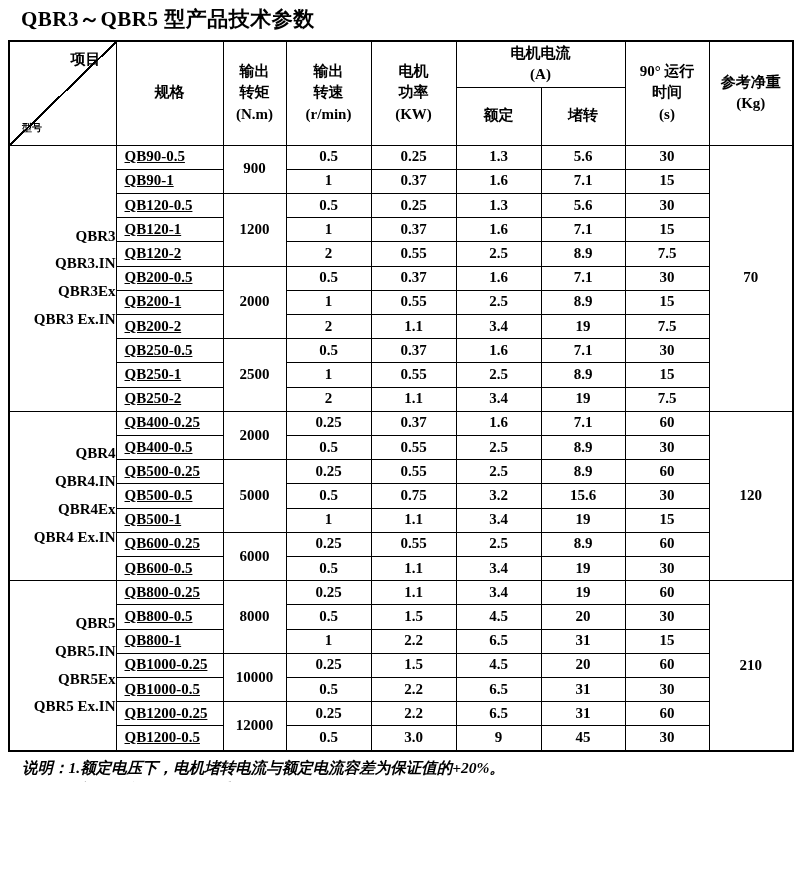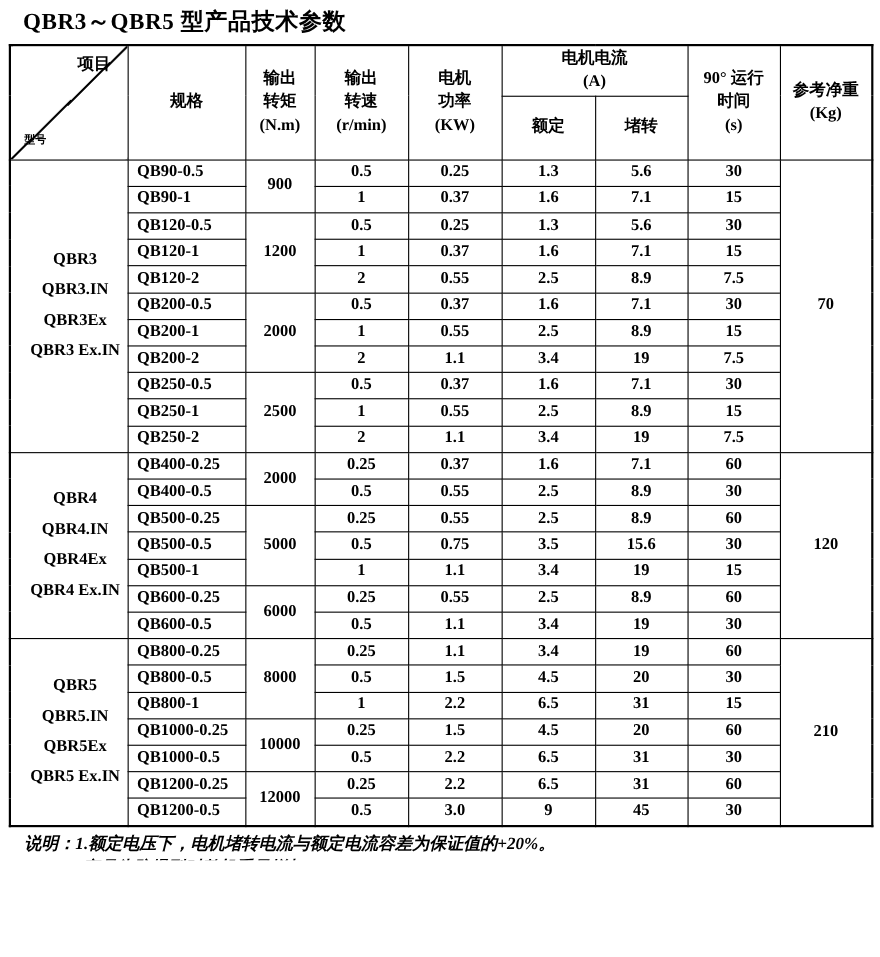--- a/index.html
+++ b/index.html
@@ -69,23 +69,24 @@
   .corner .c-bottom {
     position: absolute;
     bottom: 9px;
     left: 12px;
     font-size: 10px;
   }
   .spec-table td.spec-cell {
     text-align: left;
     padding-left: 8px;
     white-space: nowrap;
+    text-decoration: underline;
   }
   .spec-table td.model-cell {
-    text-align: center;
+    text-align: right;
     padding-left: 11px;
     line-height: 1.85;
     white-space: pre-line;
   }
   .notes {
     position: absolute;
     left: 22px;
     top: 757px;
     width: 772px;
     font-size: 15.5px;
@@ -269,21 +270,21 @@
           <td>0.25</td>
           <td>0.55</td>
           <td>2.5</td>
           <td>8.9</td>
           <td>60</td>
         </tr>
         <tr>
           <td class="spec-cell">QB500-0.5</td>
           <td>0.5</td>
           <td>0.75</td>
-          <td>3.5</td>
+          <td>3.2</td>
           <td>15.6</td>
           <td>30</td>
         </tr>
         <tr>
           <td class="spec-cell">QB500-1</td>
           <td>1</td>
           <td>1.1</td>
           <td>3.4</td>
           <td>19</td>
           <td>15</td>

